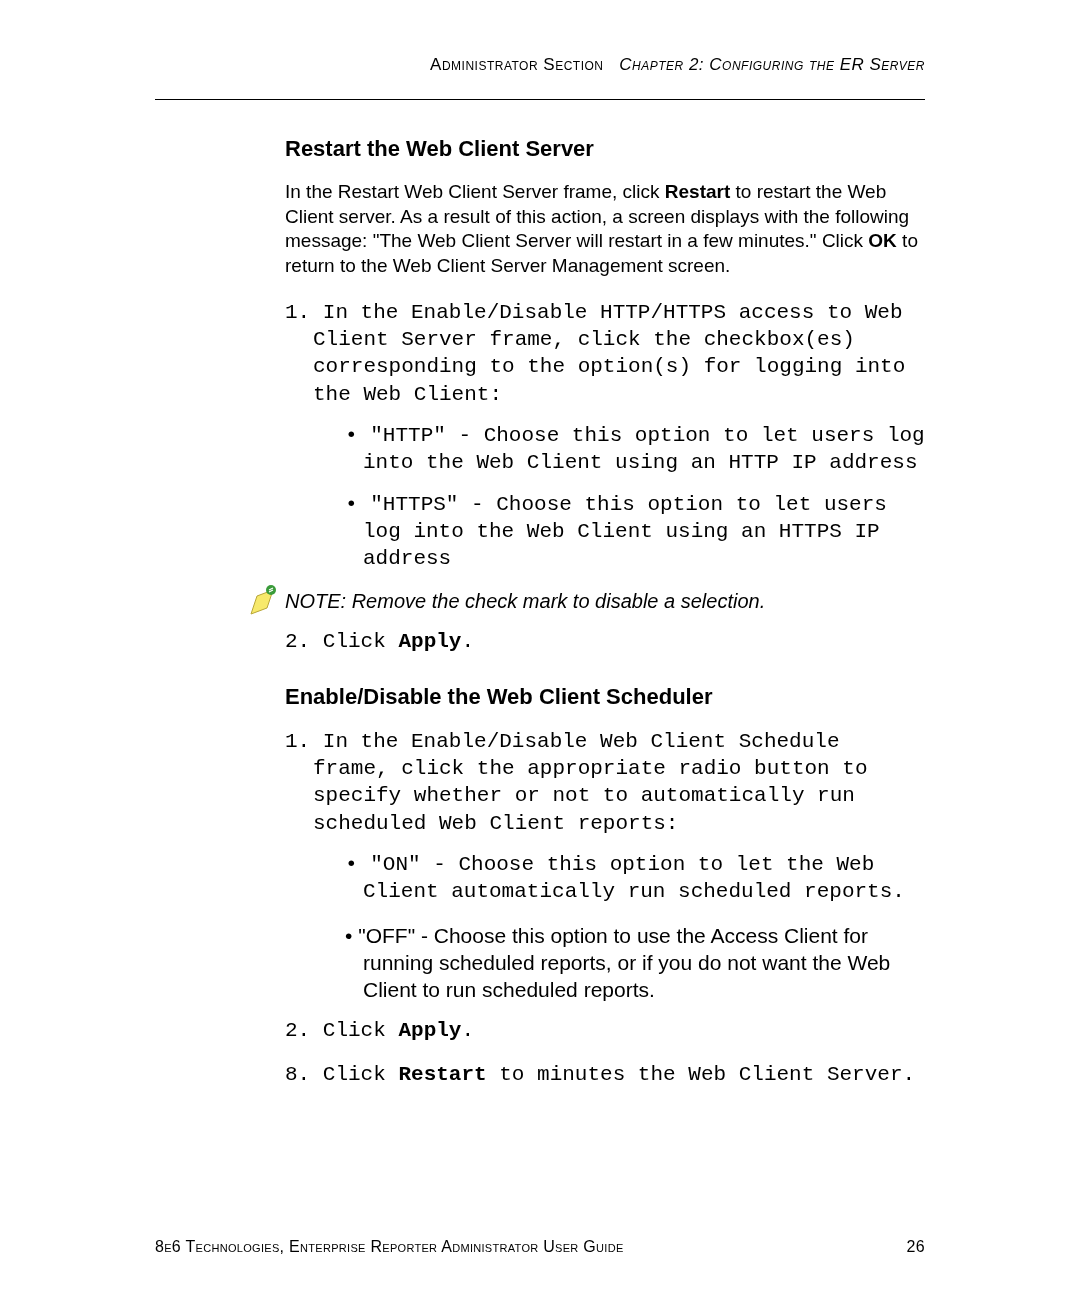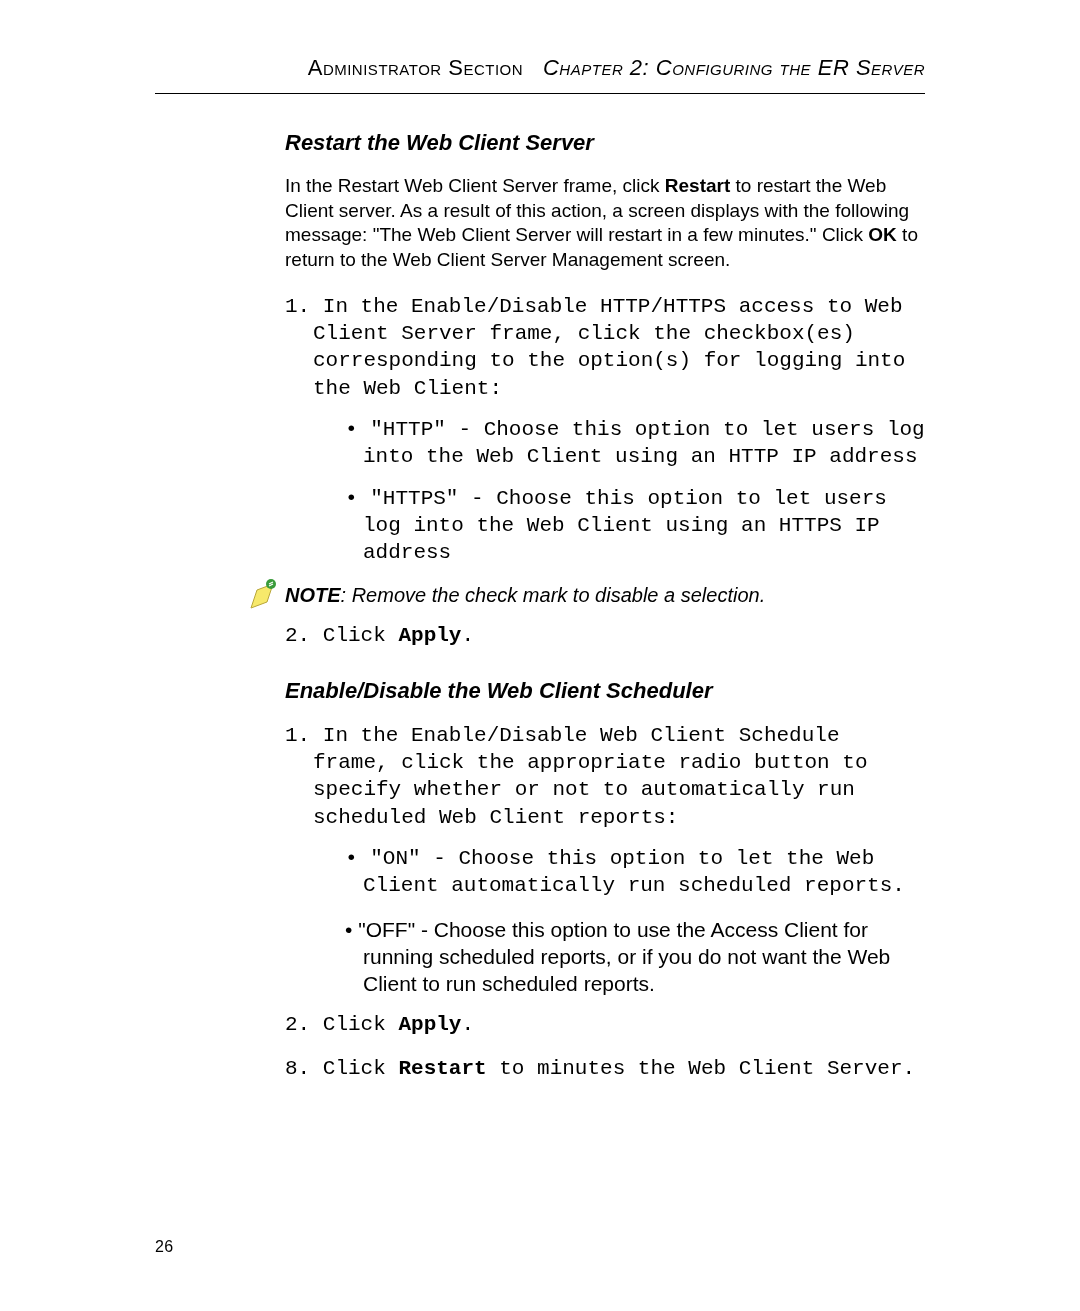--- a/index.html
+++ b/index.html
@@ -9,35 +9,34 @@
     }
     body {
       font-family: Arial, Helvetica, sans-serif;
       background: #fff;
       width: 1080px;
       height: 1311px;
       position: relative;
       padding: 55px 155px 50px 155px;
     }
     .header-line {
-      font-size: 22px;
+      font-size: 17px;
       text-align: right;
-      padding-bottom: 12px;
+      padding-bottom: 24px;
       border-bottom: 1px solid #000;
       margin-bottom: 36px;
       font-variant: small-caps;
       letter-spacing: 0.5px;
     }
     .content {
       margin-left: 130px;
     }
     .section-heading {
       font-size: 22px;
       font-weight: bold;
-      font-style: italic;
       margin-bottom: 18px;
       margin-top: 28px;
     }
     .section-heading:first-child {
       margin-top: 0;
     }
     .body-text {
       font-size: 19px;
       line-height: 1.3;
       margin-bottom: 20px;
@@ -75,21 +74,21 @@
     .note-row, .warning-row {
       position: relative;
       margin-left: -130px;
       padding-left: 130px;
       font-size: 20px;
       font-style: italic;
       line-height: 1.3;
       margin-bottom: 14px;
     }
     .note-row .label, .warning-row .label {
-      font-weight: bold;
+      font-weight: normal;
     }
     .note-icon, .warning-icon {
       position: absolute;
       left: 90px;
       top: -4px;
       width: 36px;
       height: 36px;
     }
     .footer {
       position: absolute;
@@ -169,14 +168,15 @@
       <span>2. Click </span><strong>Apply</strong><span>.</span>
     </li>
     <li>
       <span>8. Click </span><strong>Restart</strong><span> to minutes the Web Client Server.</span>
     </li>
   </ol>
 
 </div>
 
 <div class="footer">
+  <span>8e6 Technologies, Enterprise Reporter Administrator User Guide</span>
   <span class="page-num">26</span>
 </div>
 
 </body></html>

